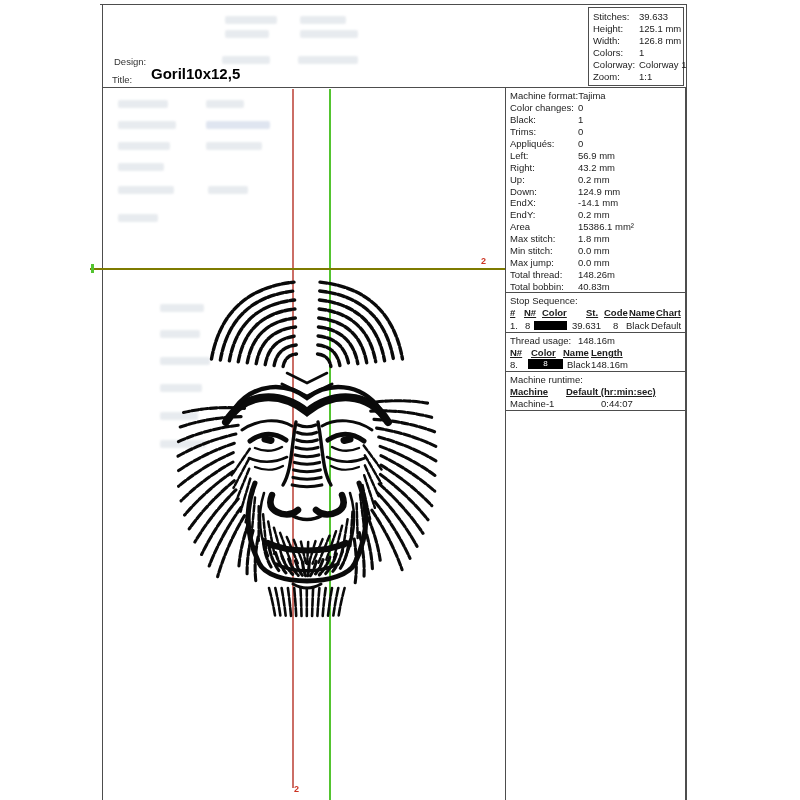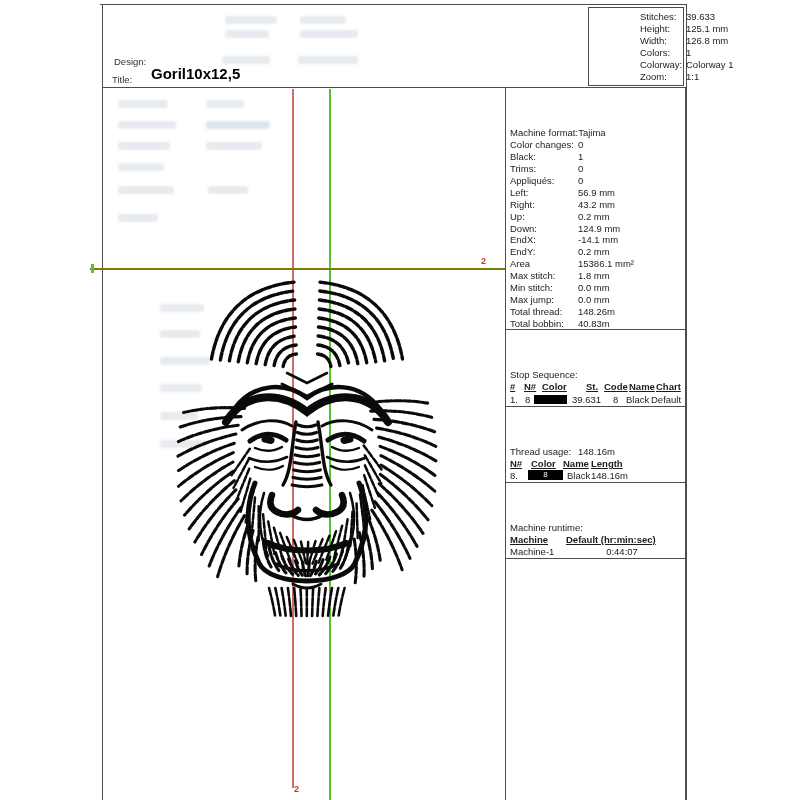--- a/index.html
+++ b/index.html
@@ -7,24 +7,24 @@
           font-family:"Liberation Sans",sans-serif;color:#1c1c1c;}
   .abs{position:absolute;}
   .hline{position:absolute;height:0;border-top:1px solid #4d4d4d;}
   .vline{position:absolute;width:0;border-left:1px solid #4d4d4d;}
   .smudge{position:absolute;height:8px;background:#ccd4dc;opacity:.45;filter:blur(1.2px);border-radius:2px;}
   .lbl{font-size:9.5px;color:#333;}
   .dname{font-size:15px;font-weight:bold;color:#000;}
   
   #statsbox{left:588px;top:7px;width:96px;height:79px;border:1px solid #4d4d4d;font-size:9.5px;padding-top:3px;box-sizing:border-box;}
   .srow{height:12px;line-height:12px;padding-left:4px;white-space:nowrap;}
-  .srow .k{display:inline-block;width:46px;margin-left:47px;}
+  .srow .k{display:inline-block;width:46px;}
   
   #panel{left:505px;top:88px;width:181px;height:712px;border-left:1px solid #4d4d4d;border-right:1px solid #4d4d4d;box-sizing:border-box;font-size:9.5px;background:transparent;}
-  .sect{position:relative;border-bottom:1px solid #4d4d4d;box-sizing:border-box;margin-top:37px;}
+  .sect{position:relative;border-bottom:1px solid #4d4d4d;box-sizing:border-box;}
   .mrow{height:11.95px;line-height:11.95px;display:flex;white-space:nowrap;}
   .mrow .k{flex:0 0 68px;padding-left:4px;}
   .th{font-weight:bold;text-decoration:underline;}
   .cell{position:absolute;white-space:nowrap;line-height:11px;}
   .swatch{position:absolute;background:#000;}
   
   .xline{position:absolute;}
   .marker2{position:absolute;font-size:9px;font-weight:bold;}
 </style>
 </head>
@@ -331,19 +331,19 @@
       <div class="swatch" style="left:22px;top:26px;width:35px;height:10px;color:#fff;font-size:8px;text-align:center;line-height:10px">8</div>
       <span class="cell" style="left:61px;top:26px">Black</span>
       <span class="cell" style="left:85px;top:26px">148.16m</span>
     </div>
 
     <div class="sect" style="height:39px">
       <span class="cell" style="left:4px;top:2px">Machine runtime:</span>
       <span class="cell th" style="left:4px;top:14px">Machine</span>
       <span class="cell th" style="left:60px;top:14px">Default (hr:min:sec)</span>
       <span class="cell" style="left:4px;top:26px">Machine-1</span>
-      <span class="cell" style="left:95px;top:26px;width:42px;text-align:center">0:44:07</span>
+      <span class="cell" style="left:95px;top:26px;width:42px;text-align:left">0:44:07</span>
     </div>
 
     <div style="height:389px"></div>
   </div>
 
 </div>
 
 </body></html>

